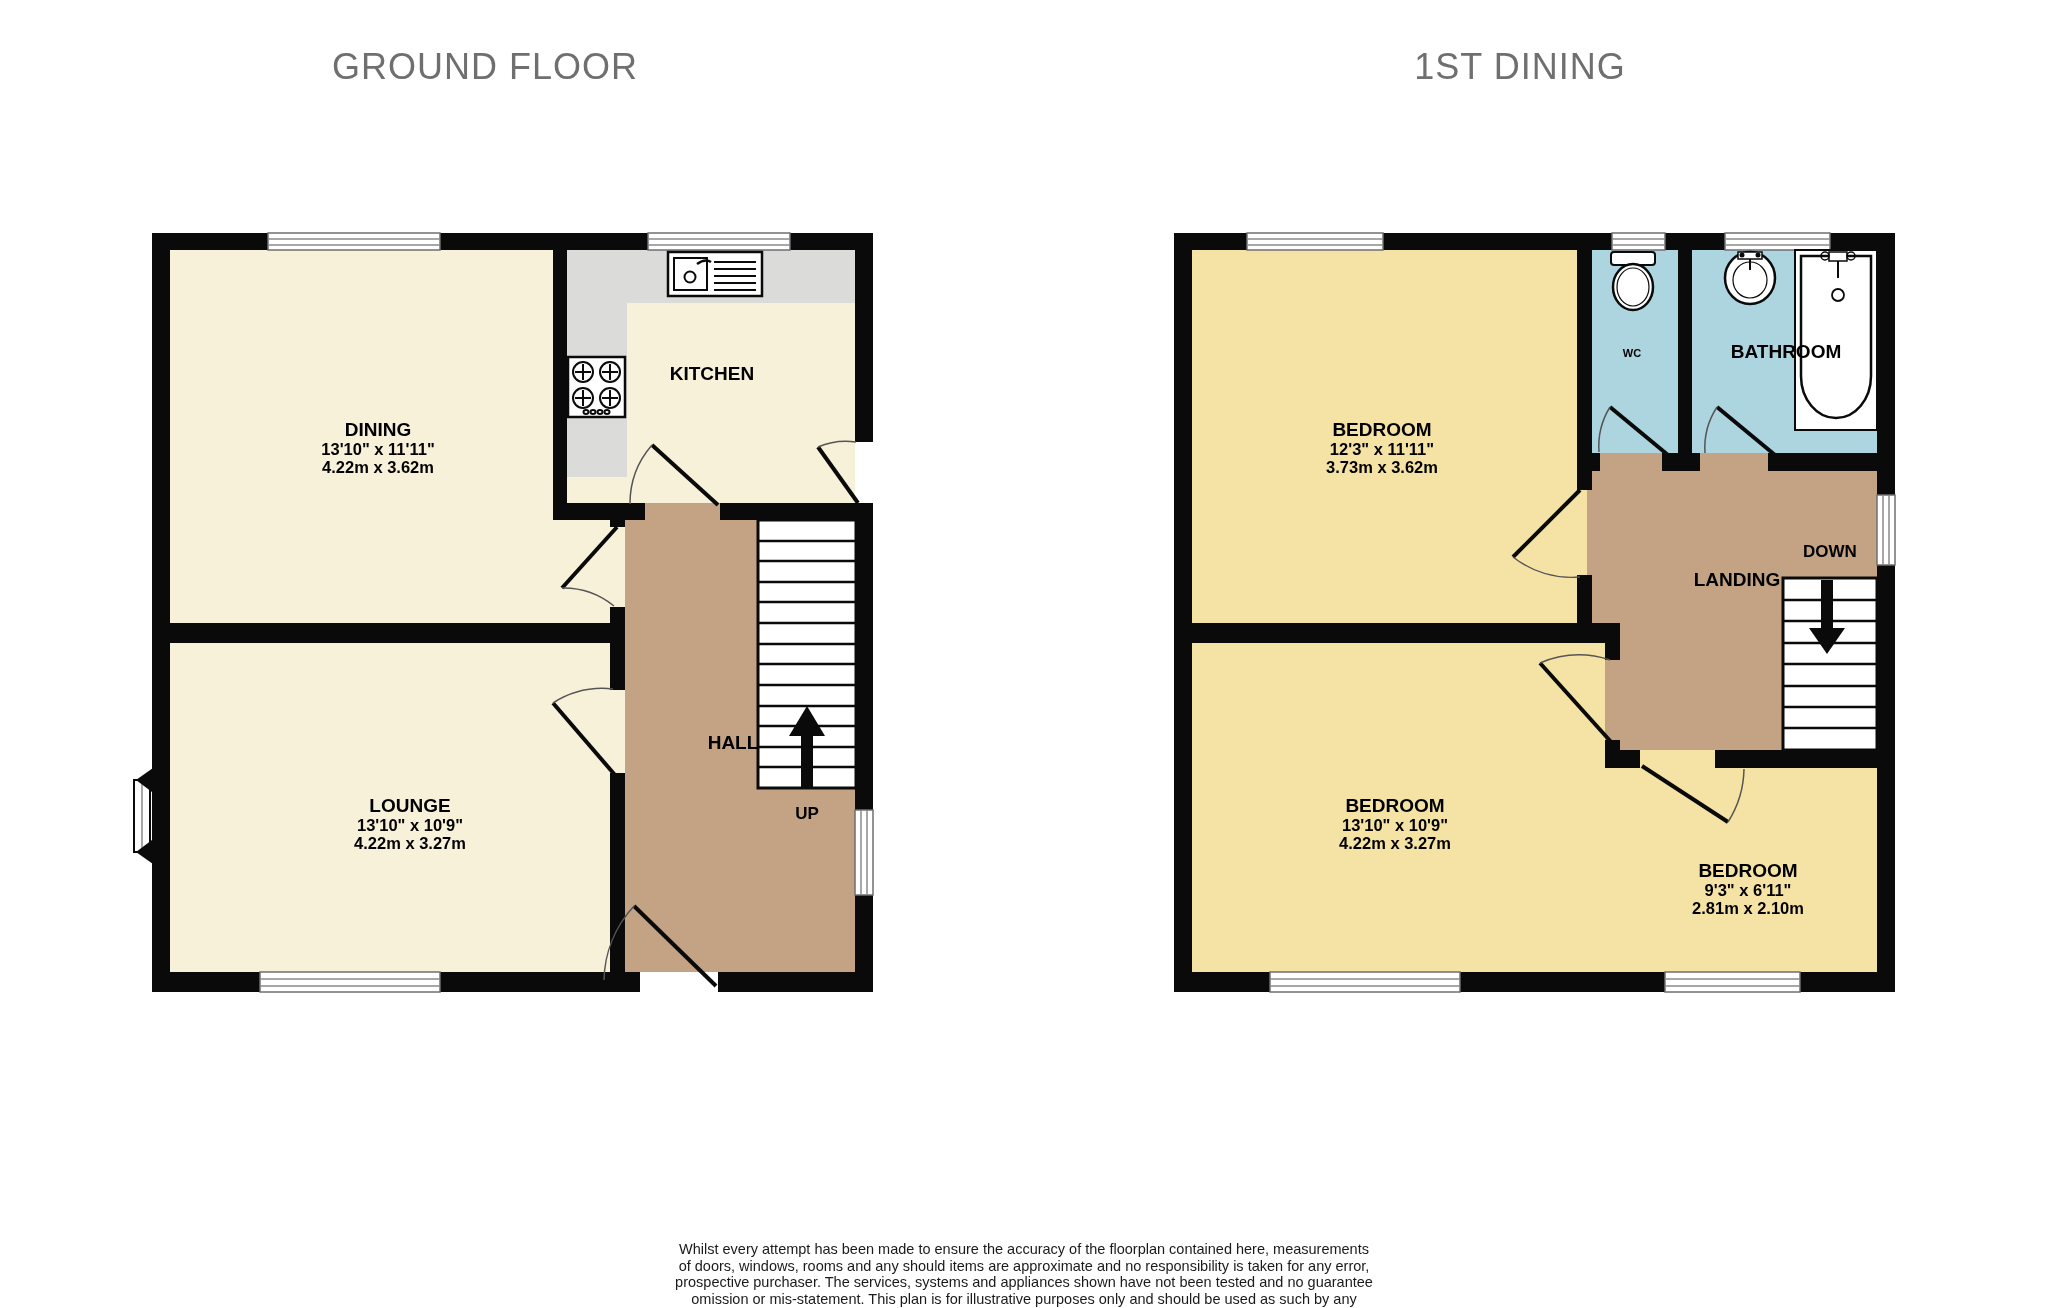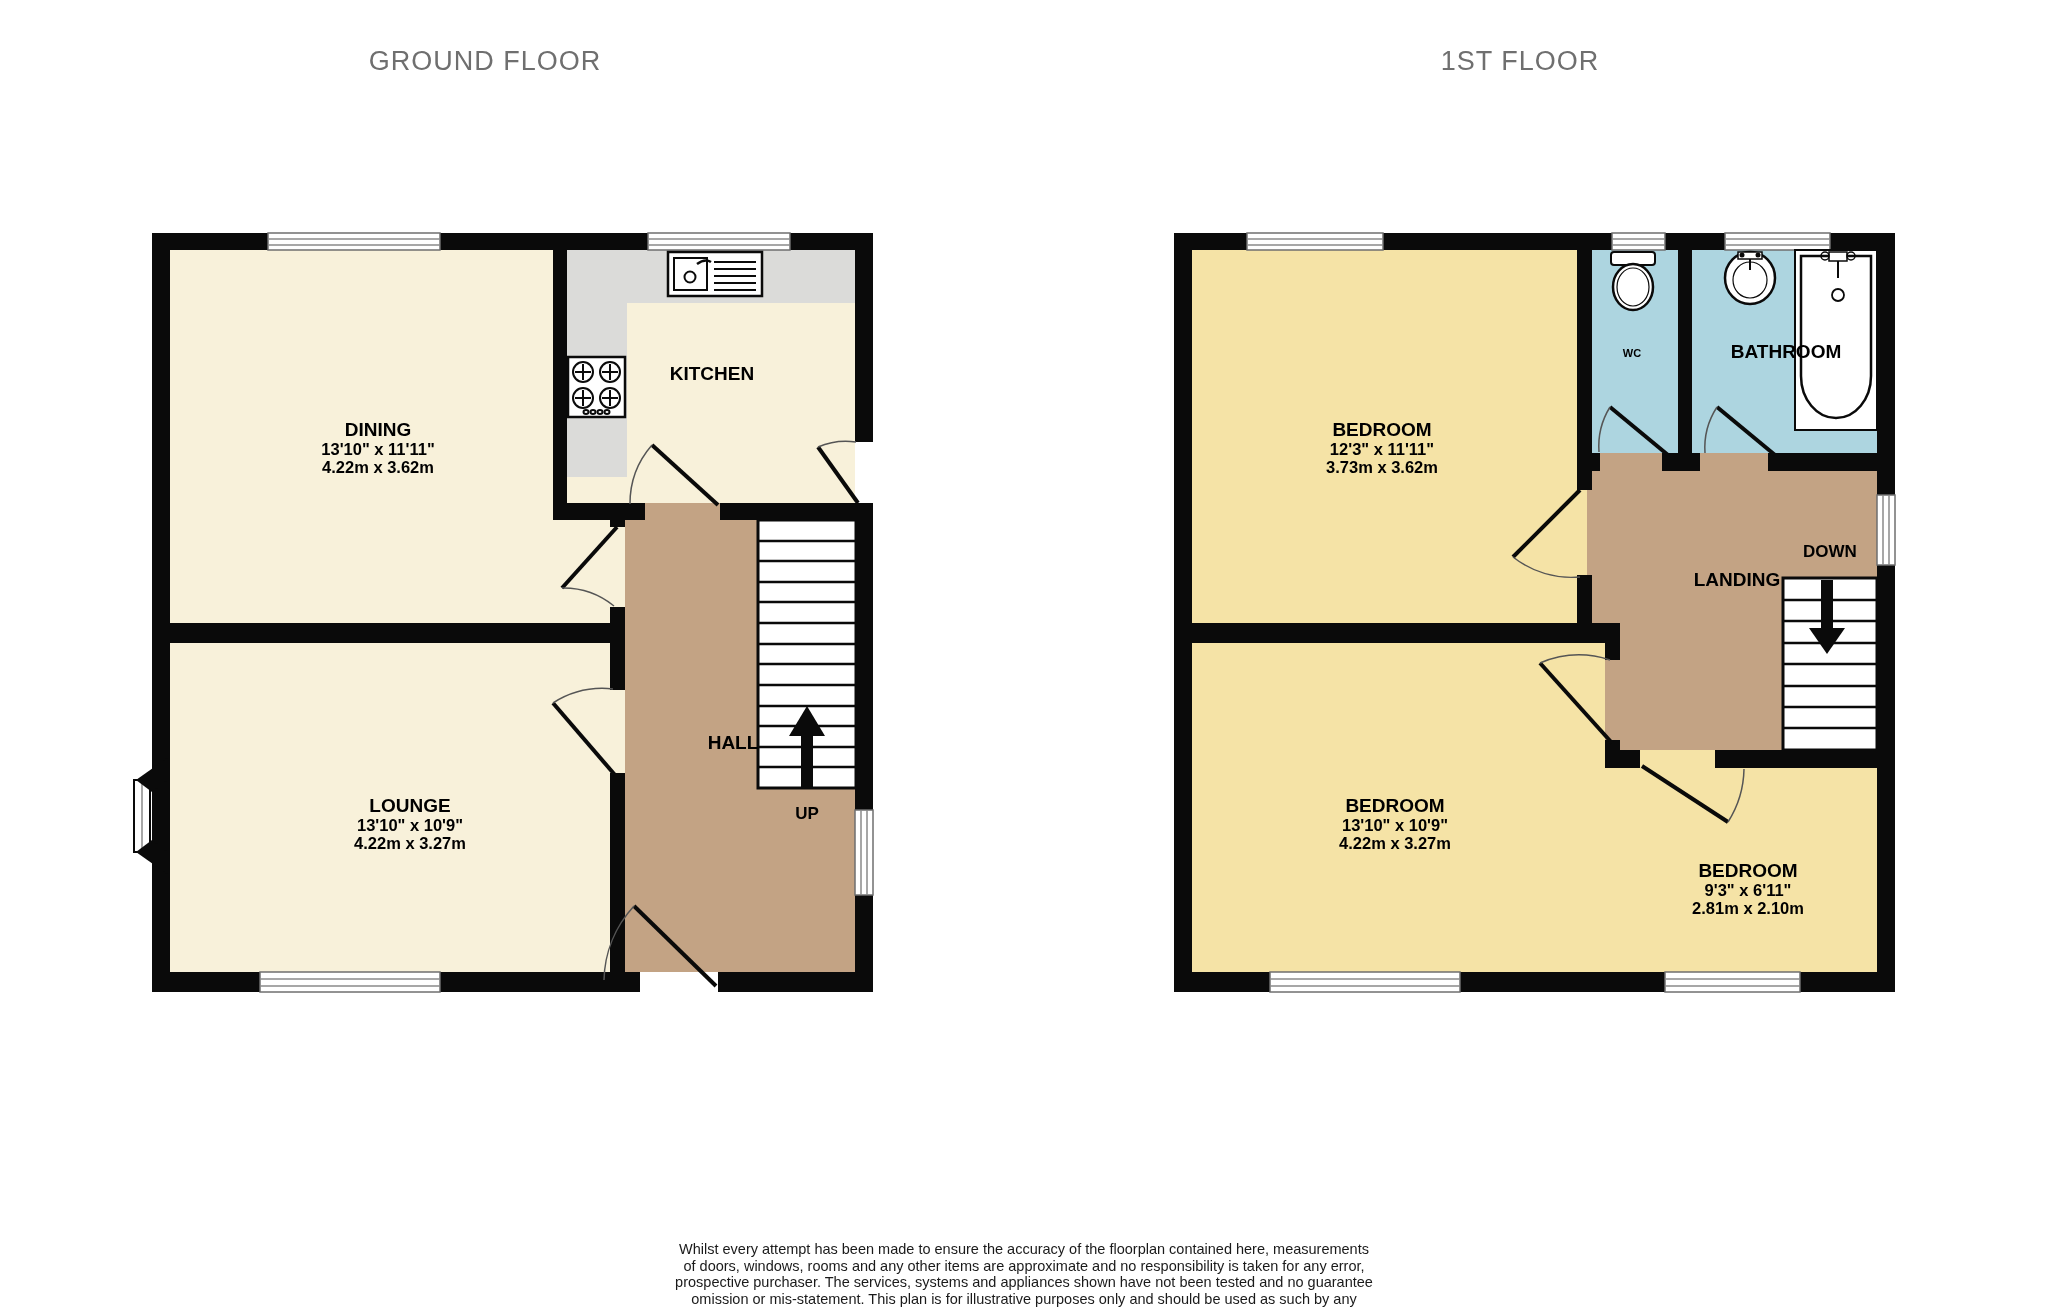--- a/index.html
+++ b/index.html
@@ -1,38 +1,38 @@
 <!DOCTYPE html>
 <html><head>
 <meta charset="utf-8">
 <style>
   html,body{margin:0;padding:0;background:#ffffff;}
   .canvas{position:relative;width:2048px;height:1308px;background:#ffffff;overflow:hidden;
           font-family:"Liberation Sans", sans-serif;}
   .floor-title{position:absolute;top:46px;width:500px;text-align:center;
-               font-size:27px;color:#6f6f6f;letter-spacing:1px;}
+               font-size:36px;color:#6f6f6f;letter-spacing:1px;}
   #gf-title{left:235px;}
   #ff-title{left:1270px;}
   svg{position:absolute;left:0;top:0;}
   svg text{fill:#000;font-family:"Liberation Sans", sans-serif;font-weight:bold;}
   text.room-name{font-size:19px;}
   text.room-dims{font-size:16.5px;}
   text.small-label{font-size:11px;}
   text.dir-label{font-size:17px;font-weight:bold;}
   .disclaimer{position:absolute;left:0;top:1241px;width:2048px;text-align:center;
               font-size:14.5px;line-height:16.5px;color:#1a1a1a;}
   .disclaimer div{white-space:nowrap;}
 </style>
 </head>
 <body>
 
 <div class="canvas">
 
   <div class="floor-title" id="gf-title">GROUND FLOOR</div>
-  <div class="floor-title" id="ff-title">1ST FLOOR</div>
+  <div class="floor-title" id="ff-title">1ST DINING</div>
 
   <svg width="2048" height="1308" viewBox="0 0 2048 1308">
 
     <g>
 
       <rect x="170" y="250" width="686" height="722" fill="#f8f1da"></rect>
       <rect x="567" y="250" width="289" height="53" fill="#dbdbd9"></rect>
       <rect x="567" y="250" width="60" height="227" fill="#dbdbd9"></rect>
       <rect x="625" y="503" width="231" height="469" fill="#c3a384"></rect>
 
@@ -311,20 +311,20 @@
         <text class="room-dims" x="1395" y="849">4.22m x 3.27m</text>
         <text class="room-name" x="1748" y="877">BEDROOM</text>
         <text class="room-dims" x="1748" y="896">9'3" x 6'11"</text>
         <text class="room-dims" x="1748" y="914">2.81m x 2.10m</text>
       </g>
     </g>
   </svg>
 
   <div class="disclaimer">
     <div>Whilst every attempt has been made to ensure the accuracy of the floorplan contained here, measurements</div>
-    <div>of doors, windows, rooms and any other items are approximate and no responsibility is taken for any error,</div>
+    <div>of doors, windows, rooms and any should items are approximate and no responsibility is taken for any error,</div>
     <div>prospective purchaser. The services, systems and appliances shown have not been tested and no guarantee</div>
     <div>omission or mis-statement. This plan is for illustrative purposes only and should be used as such by any</div>
     <div>as to their operability or efficiency can be given.</div>
 
   </div>
 
 </div>
 
 </body></html>

